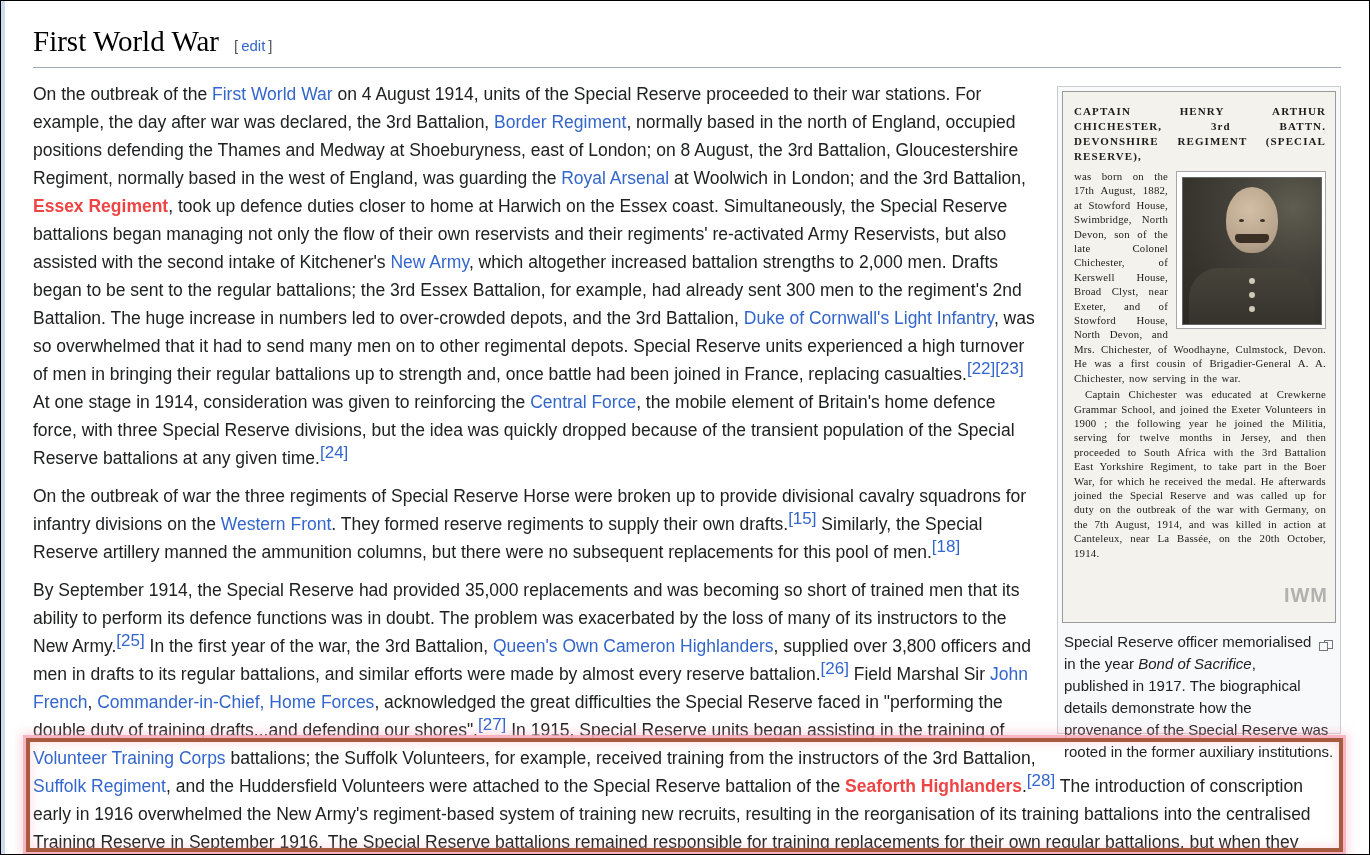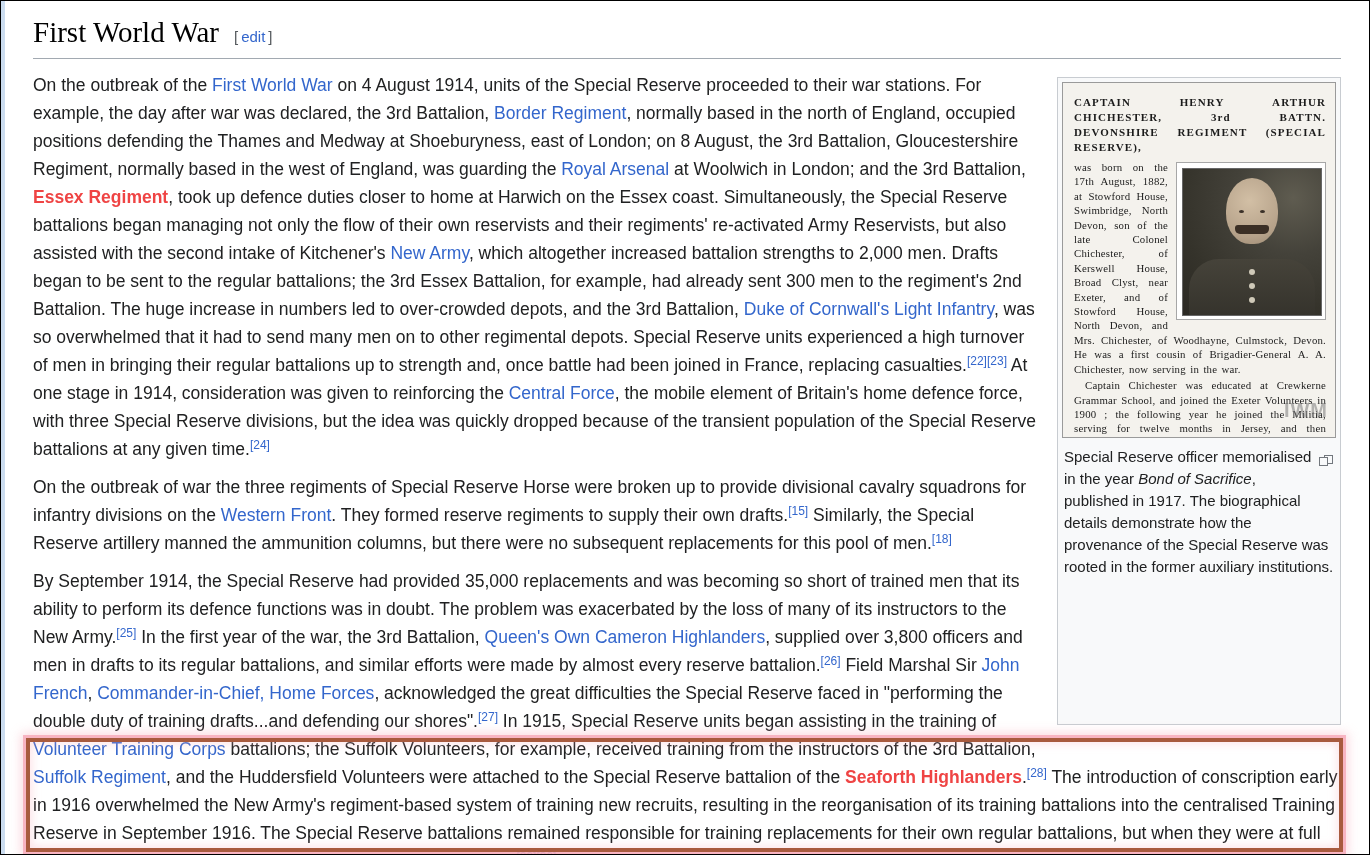--- a/index.html
+++ b/index.html
@@ -5,39 +5,39 @@
   html,body{margin:0;padding:0;background:#fff;}
   .page{
     position:relative; width:1370px; height:855px; box-sizing:border-box;
     background:#fff; border:1px solid #000; overflow:hidden;
     font-family:"Liberation Sans", sans-serif; color:#202122;
   }
   .left-strip{position:absolute;left:0;top:0;width:4px;height:100%;background:#cbdcef;}
   .content{padding:6px 28px 0 32px;}
   h2.section-heading{
     font-family:"Liberation Serif", serif; font-weight:400;
-    font-size:29px; line-height:30px; margin:8px 0 12px; padding:2px 0 6px;
+    font-size:29px; line-height:30px; margin:17px 0 12px; padding:2px 0 6px;
     border-bottom:1px solid #a2a9b1; color:#000;
   }
   .editsection{font-family:"Liberation Sans", sans-serif; font-size:15px; margin-left:12px; white-space:nowrap;}
   .editsection .bracket{color:#54595d; margin:0 3px;}
   a.link{color:#3366cc; text-decoration:none; cursor:pointer;}
   a.vlink{color:#ef4444; text-decoration:none; cursor:pointer;font-weight:bold;}
   p.body-para{margin:0 0 10px; font-size:17.5px; line-height:28px; text-align:left;}
-  sup.cite{font-size:12px; line-height:0; vertical-align:baseline; position:relative; top:-6px;}
+  sup.cite{font-size:17px; line-height:0; vertical-align:baseline; position:relative; top:-6px;}
   sup.cite a{color:#3366cc; text-decoration:none;}
 
   
   .thumb{
     float:right; width:284px; height:648px; box-sizing:border-box;
     margin:6px 0 12px 18px; padding:4px;
     border:1px solid #c8ccd1; background:#f8f9fa;
   }
   .scan{
-    height:356px; box-sizing:border-box; position:relative; overflow:hidden;
+    height:532px; box-sizing:border-box; position:relative; overflow:hidden;
     background:#f4f2ed; border:1px solid #9a9a9a; padding:12px 9px 0 11px;
     font-family:"Liberation Serif", serif; color:#1b1b1b;
   }
   .scan-header{
     font-weight:bold; font-size:11px; line-height:15px; letter-spacing:1.1px;
     word-spacing:2px; text-align:justify; margin-bottom:5px;
   }
   .scan-body{font-size:10.8px; line-height:14.4px; text-align:justify; word-spacing:1.5px; letter-spacing:0.2px;}
   .scan-body.second{text-indent:11px; margin-top:2px;}
   .photo{

